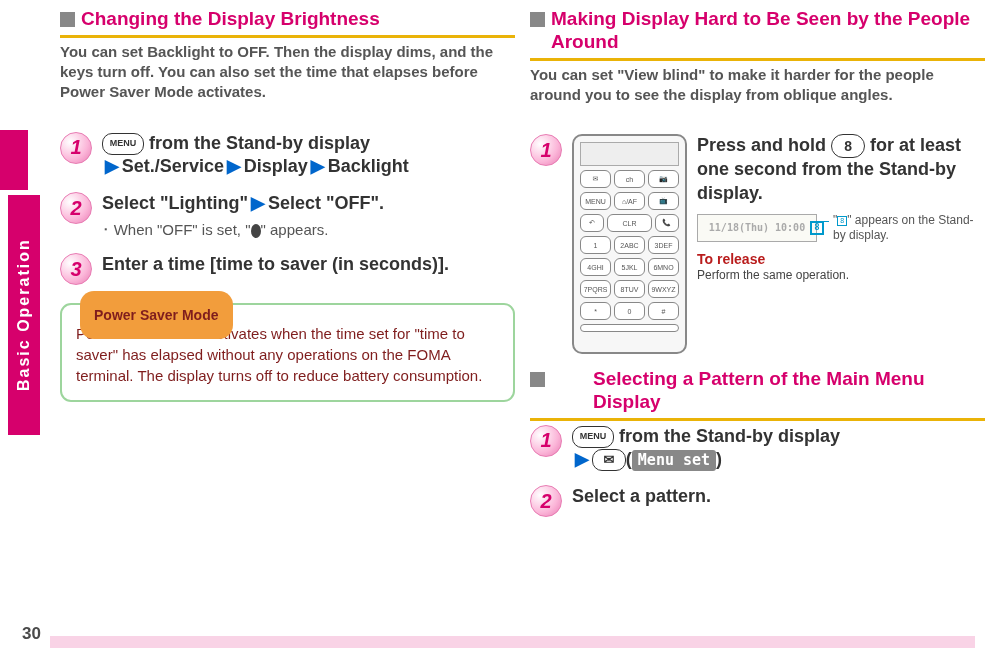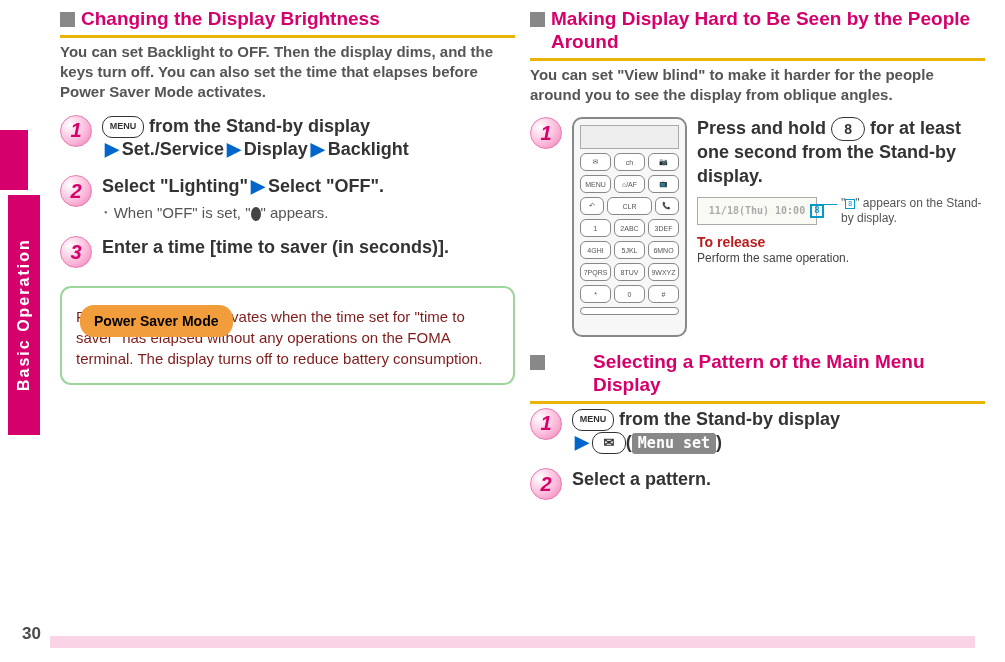--- a/index.html
+++ b/index.html
@@ -92,21 +92,21 @@
     color: #d6006c;
     font-weight: bold;
     font-size: 19px;
     line-height: 1.2;
   }
   .intro {
     font-weight: bold;
     color: #555;
     font-size: 15px;
     line-height: 1.35;
-    margin-bottom: 12px;
+    margin-bottom: 29px;
   }
   
   .step {
     display: flex;
     gap: 10px;
     margin-bottom: 14px;
   }
   .step-num {
     width: 32px;
     height: 32px;
@@ -206,26 +206,25 @@
     padding: 18px 14px 14px 14px;
     font-size: 15px;
     color: #7f1d1d;
     line-height: 1.4;
   }
   .callout-tag {
     position: absolute;
     top: -12px;
     left: 20px;
     background: #f29d3c;
-    color: #000000;
+    color: #7f1d1d;
     font-weight: bold;
     font-size: 14px;
-    padding: 8px 14px;
+    padding: 16px 14px;
     border-radius: 14px;
-    margin-top: 31px;
   }
   
   .rstep {
     display: flex;
     gap: 10px;
     margin-bottom: 14px;
   }
   .phone-wrap {
     flex-shrink: 0;
   }
@@ -267,21 +266,21 @@
   }
   .rbody {
     flex: 1;
     font-weight: bold;
     font-size: 18px;
     line-height: 1.3;
   }
   .display-strip {
     display: flex;
     align-items: center;
-    gap: 24px;
+    gap: 16px;
     margin-top: 8px;
   }
   .display-strip .scr {
     width: 120px;
     height: 28px;
     border: 1px solid #aaa;
     background: #fafaf5;
     font-size: 10px;
     color: #aaa;
     display: flex;

